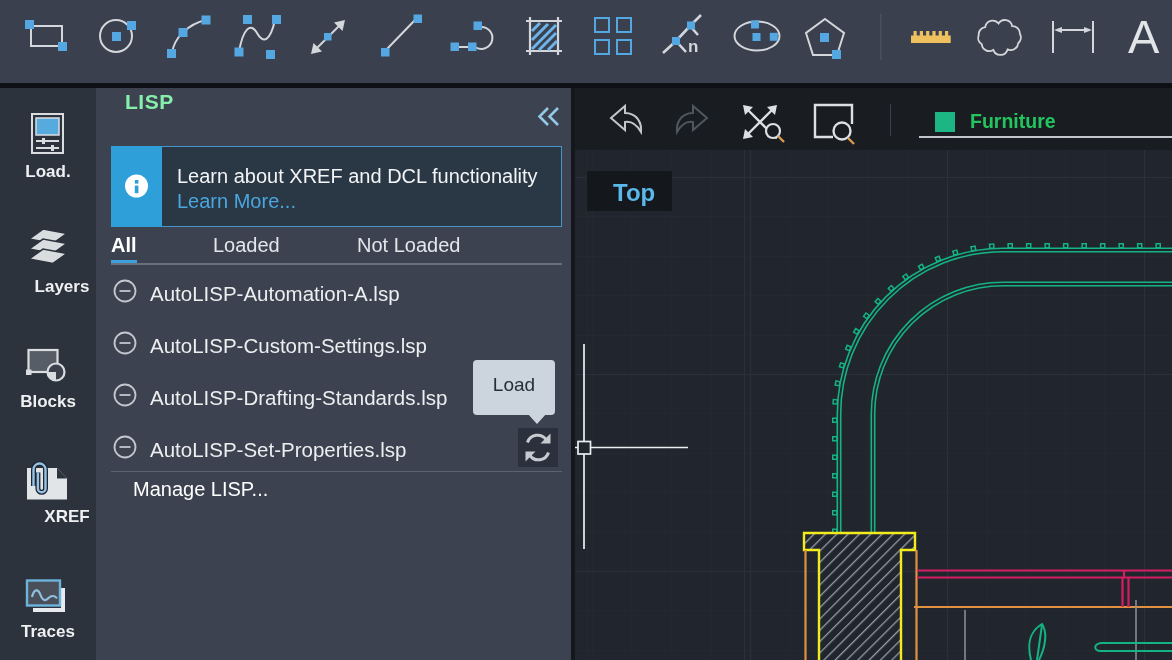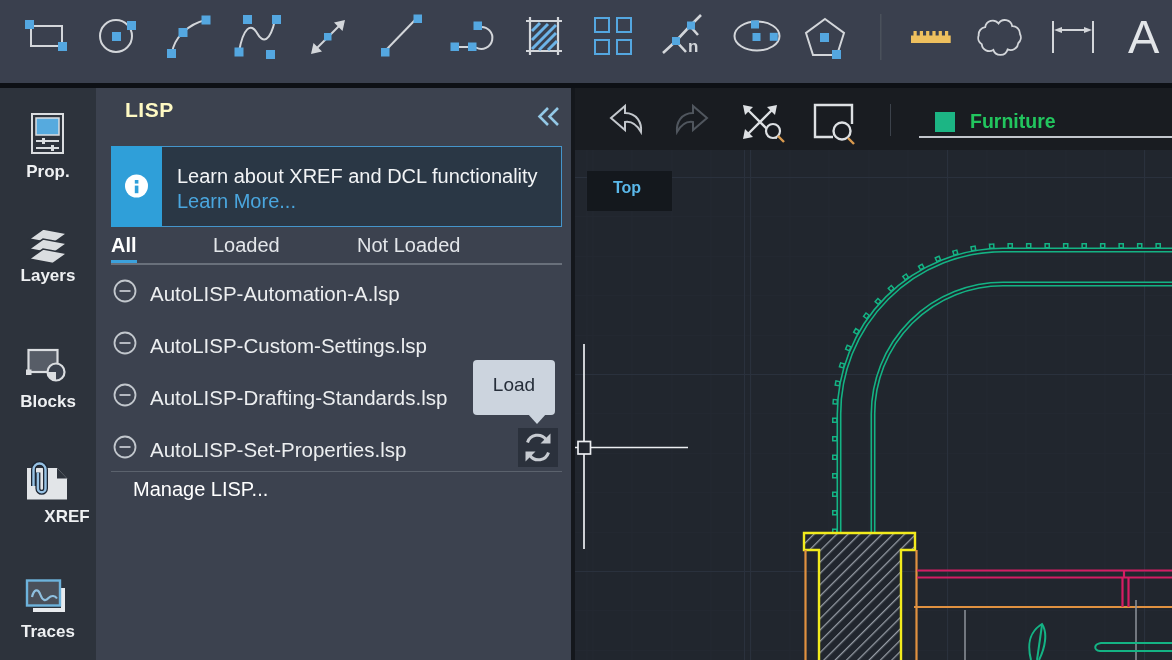--- a/index.html
+++ b/index.html
@@ -13,21 +13,21 @@
   #topbar-border { left:0; top:83px; width:1172px; height:5px; background:#0d1015; }
 
   
   #sidebar { left:0; top:88px; width:96px; height:572px; background:#2d333c; }
   .sbitem { position:absolute; left:0; width:96px; text-align:center; color:#eef0f2;
     font-size:17px; font-weight:bold; }
 
   
   #panel { left:96px; top:88px; width:475px; height:572px; background:#3c424f; }
   #panel-edge { left:571px; top:88px; width:4px; height:572px; background:#14171c; }
-  #lisp-title { left:29px; top:10px; color:#fef9c3; font-size:21px; font-weight:bold; letter-spacing:0.5px;}
+  #lisp-title { left:29px; top:2px; color:#86efac; font-size:21px; font-weight:bold; letter-spacing:0.5px;}
   #infobox { left:15px; top:58px; width:451px; height:81px; background:#2a3745; border:1.5px solid #4595cb; }
   #infoblue { left:15px; top:58px; width:51px; height:81px; background:#2f9fd9; }
   #infotext1 { left:81px; top:77px; color:#f2f4f6; font-size:20px; }
   #infotext2 { left:81px; top:102px; color:#4aa6de; font-size:20px; }
   .tab { position:absolute; top:146px; color:#e3e6ea; font-size:20px; }
   #tab-all { left:15px; font-weight:bold; color:#ffffff; }
   #tab-underline { left:15px; top:172px; width:26px; height:3px; background:#3ca1dc; }
   #tab-divider { left:15px; top:175px; width:451px; height:1.5px; background:#69707b; }
   .row-tx { position:absolute; left:54px; color:#eceef0; font-size:20.5px; }
   #manage { left:37px; top:390px; color:#ffffff; font-size:20px; font-weight:500; }
@@ -43,21 +43,21 @@
       repeating-linear-gradient(to right, #2a313d 0 1px, transparent 1px 197px),
       repeating-linear-gradient(to bottom, #2a313d 0 1px, transparent 1px 197px),
       repeating-linear-gradient(to right, #232831 0 1px, transparent 1px 39.4px),
       repeating-linear-gradient(to bottom, #232831 0 1px, transparent 1px 39.4px);
     background-position: 175px 0, 0 27px, 17.4px 0, 0 27px; }
   #furn-sq { left:935px; top:112px; width:20px; height:20px; background:#1cb584; }
   #furn-tx { left:970px; top:110px; color:#22c55e; font-size:19.5px; font-weight:bold; }
   #furn-ln { left:919px; top:136px; width:253px; height:1.6px; background:#c2c6cc; }
   #cbar-sep { left:890px; top:104px; width:1px; height:32px; background:#3c424b; }
   #toplabel { left:587px; top:171px; width:85px; height:40px; background:#14181d; }
-  #toplabel-tx { left:613px; top:179px; color:#5ab8ea; font-size:16px; font-weight:bold; }
+  #toplabel-tx { left:613px; top:179px; color:#5ab8ea; font-size:24px; font-weight:bold; }
 </style>
 </head>
 <body>
 <div id="stage">
 
   <div class="abs" id="topbar"></div>
   <div class="abs" id="topbar-border"></div>
   <div id="topbar-icons">
   <svg class="abs" style="left:0;top:0" width="1172" height="83" viewBox="0 0 1172 83">
     <g fill="none" stroke="#d3d6da" stroke-width="2">
@@ -173,22 +173,22 @@
       <path d="M33.5,398 v-16.5 a6,6 0 0 1 12,0 v19 a3.8,3.8 0 0 1 -7.6,0 v-16" stroke="#1d2633" stroke-width="5"></path>
       <path d="M33.5,398 v-16.5 a6,6 0 0 1 12,0 v19 a3.8,3.8 0 0 1 -7.6,0 v-16" stroke="#97c2e4" stroke-width="2.4"></path>
     </g>
 
     <g fill="none">
       <path d="M63,500 V522 H33" stroke="#e8ebee" stroke-width="4"></path>
       <rect x="27" y="492.5" width="33" height="25" fill="#4a505a" stroke="#6db3dc" stroke-width="2.4"></rect>
       <path d="M32,509 c2,-8 6,-9 8.5,-2 c2,5.5 5,6.5 8,3 c3,-3 6.5,-2.5 8.5,0.5" stroke="#8fc0e0" stroke-width="2.2"></path>
     </g>
   </svg>
-  <div class="sbitem" style="top:162px;">Prop.</div>
-  <div class="sbitem" style="top:266px;">Layers</div>
+  <div class="sbitem" style="top:162px;">Load.</div>
+  <div class="sbitem" style="top:277px;margin-left:14px;">Layers</div>
   <div class="sbitem" style="top:392px;">Blocks</div>
   <div class="sbitem" style="top:507px;padding-left:38px;">XREF</div>
   <div class="sbitem" style="top:622px;">Traces</div>
   </div>
 
   <div class="abs" id="panel">
     <div class="abs" id="lisp-title">LISP</div>
     <div class="abs" id="infobox"></div>
     <div class="abs" id="infoblue"></div>
     <div class="abs" id="infotext1">Learn about XREF and DCL functionality</div>

